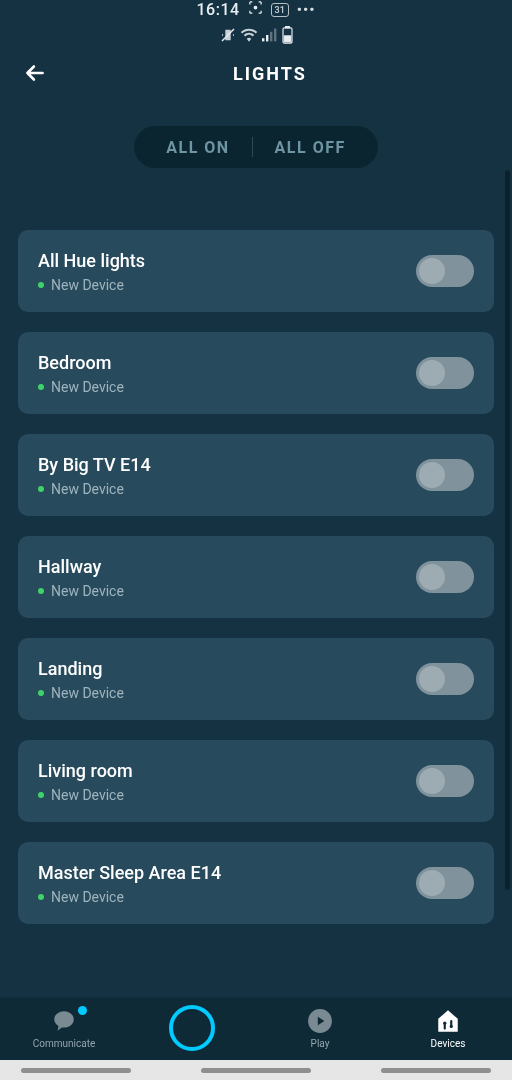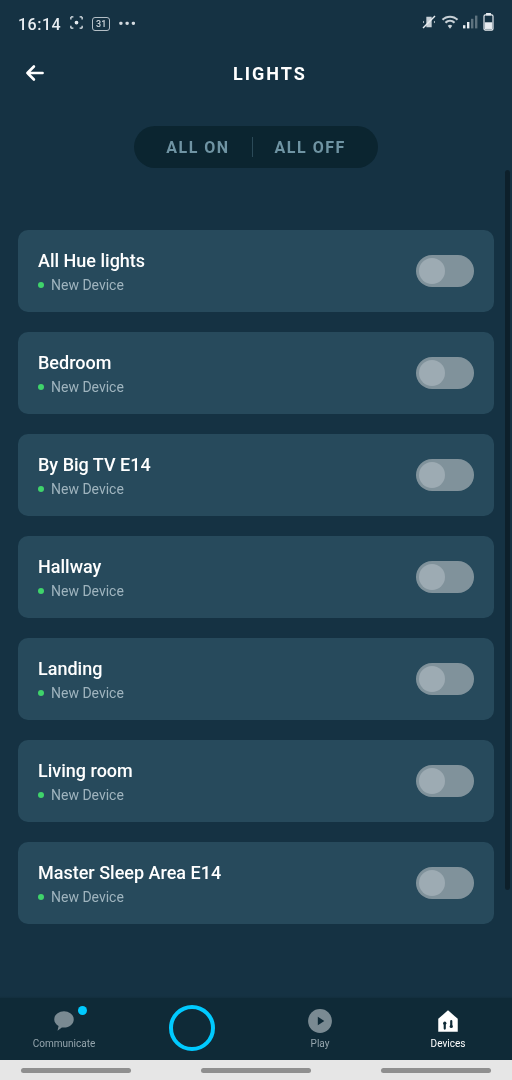--- a/index.html
+++ b/index.html
@@ -14,20 +14,21 @@
     }
     .status-bar {
       height: 48px;
       display: flex;
       align-items: center;
       justify-content: space-between;
       padding: 0 18px;
       font-size: 15px;
       font-weight: 500;
       color: #e8edf1;
+      flex-direction: column;
     }
     .status-left { display: flex; align-items: center; gap: 8px; }
     .status-right { display: flex; align-items: center; gap: 4px; }
     .status-time { font-size: 16px; letter-spacing: 0.5px; }
     .status-icon-box { border: 1px solid #d0d8de; border-radius: 3px; font-size: 9px; padding: 1px 3px; opacity: 0.85; }
     .status-dots { letter-spacing: 1px; opacity: 0.9; }
     .app-header {
       height: 50px;
       display: flex;
       align-items: center;

